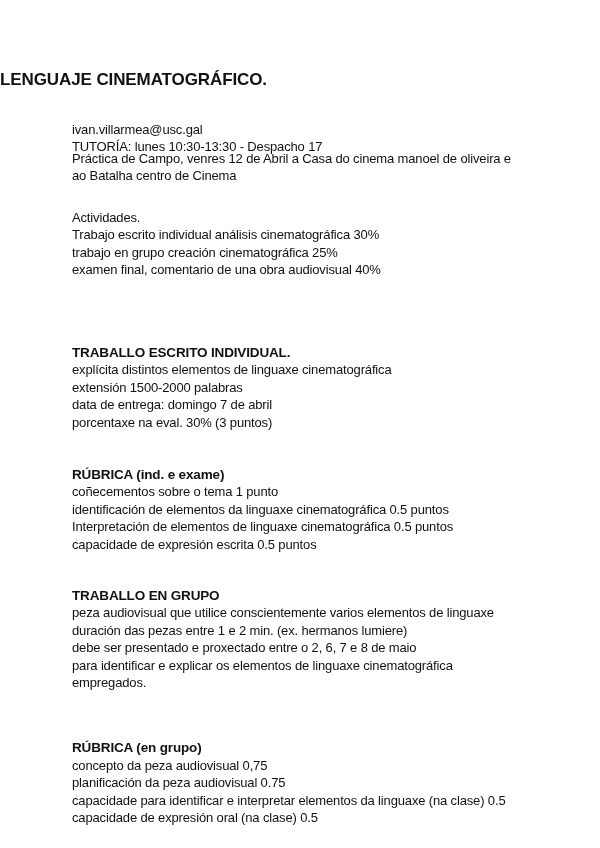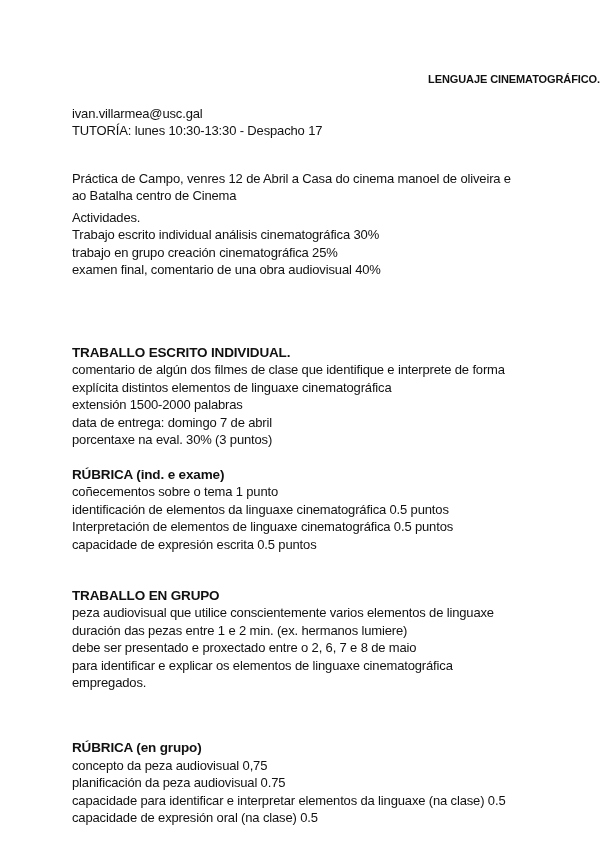--- a/index.html
+++ b/index.html
@@ -1,52 +1,51 @@
 <!DOCTYPE html>
 <html><head>
 <meta charset="utf-8">
 <style>
   html, body { margin: 0; padding: 0; background: #ffffff; }
   body { width: 600px; height: 848px; position: relative; overflow: hidden;
          font-family: "Liberation Sans", sans-serif; color: #111111; }
   .page { position: absolute; left: 0; top: 0; width: 600px; height: 848px; background: #ffffff; }
-  .title { position: absolute; top: 71px; left: 0; width: 600px; text-align: right;
-           font-weight: bold; font-size: 11px; line-height: 17px; letter-spacing: -0.1px; }
+  .title { position: absolute; top: 71px; left: 0; width: 600px; text-align: left;
+           font-weight: bold; font-size: 17px; line-height: 17px; letter-spacing: -0.1px; }
   .block { position: absolute; left: 72px; width: 500px; font-size: 13px; line-height: 17.4px;
            letter-spacing: -0.15px; }
   .line { display: block; white-space: nowrap; }
   .head { font-weight: bold; font-size: 13.5px; margin-top: 48px; }
 </style>
 </head>
 <body>
 
 <div class="page">
 
   <div class="title">LENGUAJE CINEMATOGRÁFICO.</div>
 
-  <div class="block" style="top:105px">
+  <div class="block" style="top:121px">
     <span class="line">ivan.villarmea@usc.gal</span>
     <span class="line">TUTORÍA: lunes 10:30-13:30 - Despacho 17</span>
   </div>
 
-  <div class="block" style="top:170px">
+  <div class="block" style="top:150px">
     <span class="line">Práctica de Campo, venres 12 de Abril a Casa do cinema manoel de oliveira e</span>
     <span class="line">ao Batalha centro de Cinema</span>
   </div>
 
   <div class="block" style="top:209px">
     <span class="line">Actividades.</span>
     <span class="line">Trabajo escrito individual análisis cinematográfica 30%</span>
     <span class="line">trabajo en grupo creación cinematográfica 25%</span>
     <span class="line">examen final, comentario de una obra audiovisual 40%</span>
   </div>
 
   <div class="block" style="top:296px">
     <span class="line head">TRABALLO ESCRITO INDIVIDUAL.</span>
-    <span class="line">comentario de algún dos filmes de clase que identifique e interprete de forma</span>
     <span class="line">explícita distintos elementos de linguaxe cinematográfica</span>
     <span class="line">extensión 1500-2000 palabras</span>
     <span class="line">data de entrega: domingo 7 de abril</span>
     <span class="line">porcentaxe na eval. 30% (3 puntos)</span>
   </div>
 
   <div class="block" style="top:418px">
     <span class="line head">RÚBRICA (ind. e exame)</span>
     <span class="line">coñecementos sobre o tema 1 punto</span>
     <span class="line">identificación de elementos da linguaxe cinematográfica 0.5 puntos</span>

